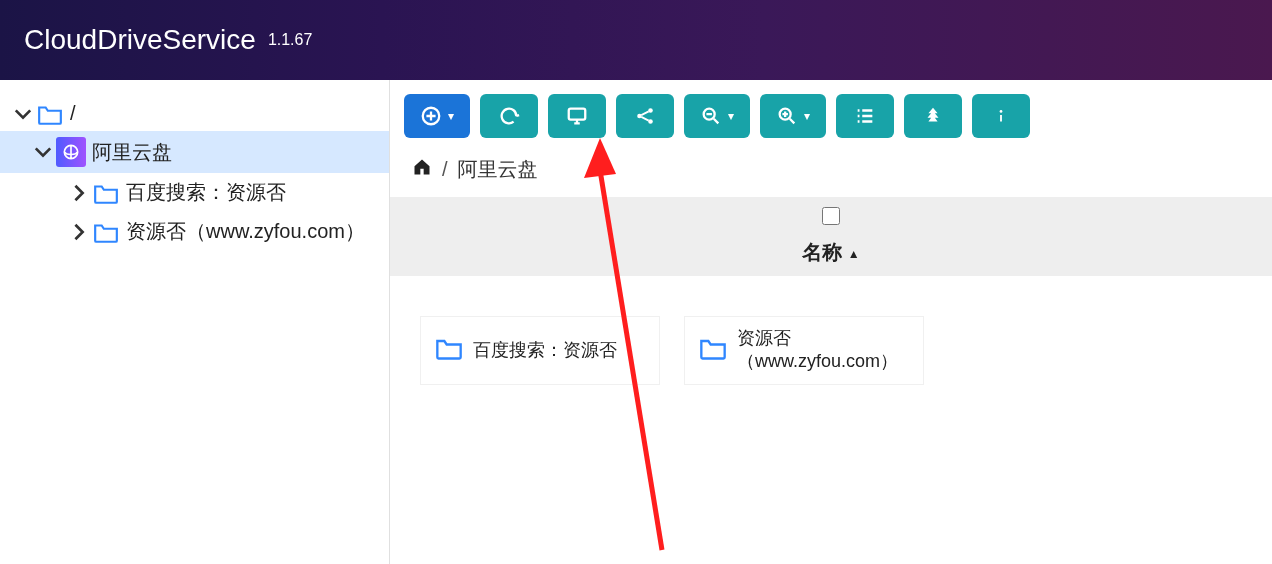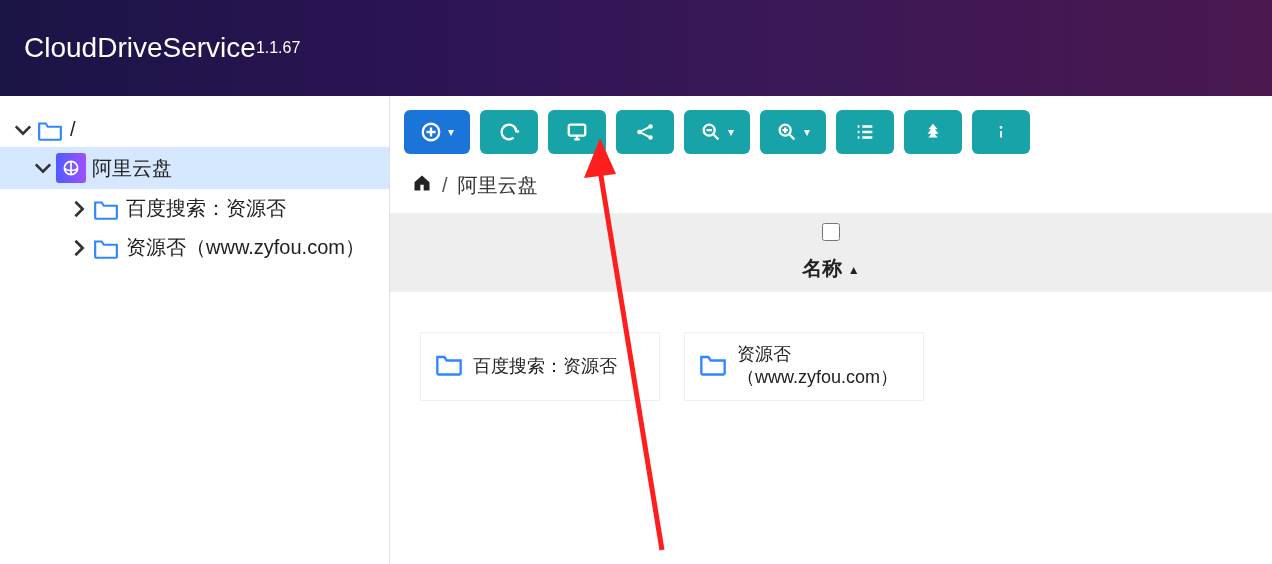--- a/index.html
+++ b/index.html
@@ -7,34 +7,34 @@
     font-family: "Segoe UI", Tahoma, Arial, sans-serif;
     background: #fff;
     width: 1272px;
     height: 564px;
     overflow: hidden;
     position: relative;
   }
 
   
   .header {
-    height: 96px;
+    height: 80px;
     background: linear-gradient(90deg, #1b1446 0%, #2a1452 30%, #3a1858 60%, #4a184f 100%);
     display: flex;
     align-items: center;
     padding-left: 24px;
     color: #fff;
   }
   .header .title {
     font-size: 28px;
     font-weight: 400;
   }
   .header .version {
     font-size: 16px;
-    margin-left: 0;
+    margin-left: 12px;
   }
 
   
   .main {
     display: flex;
     height: calc(100% - 76px);
   }
 
   
   .sidebar {

